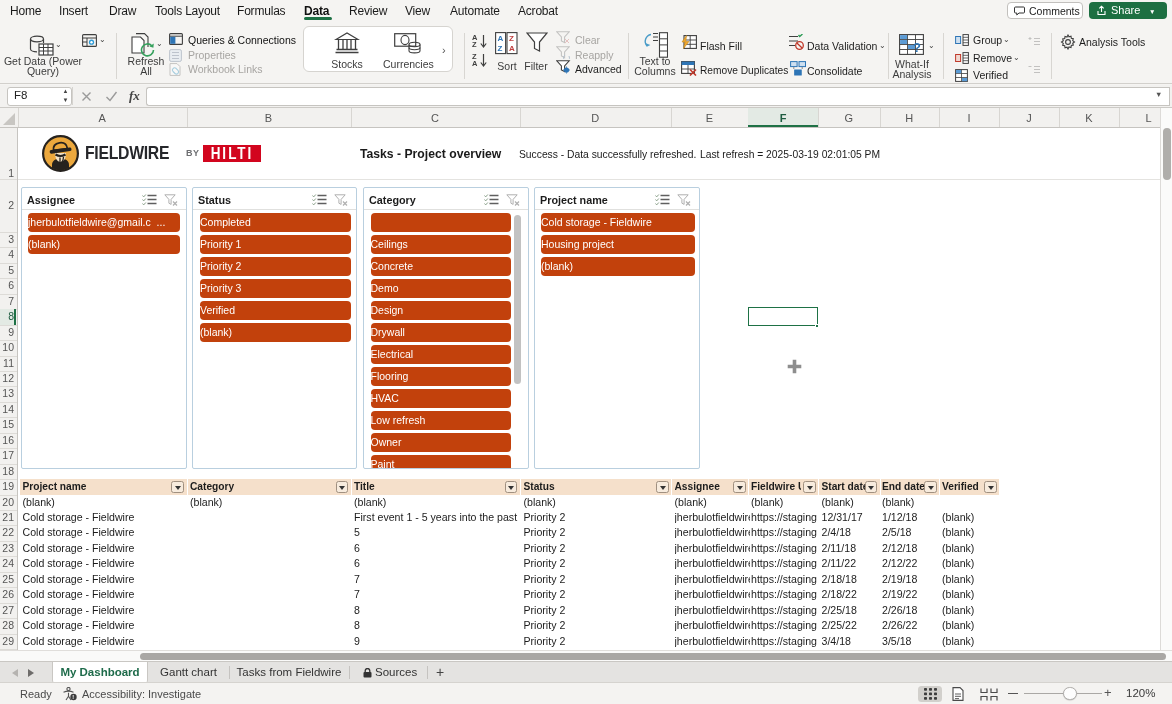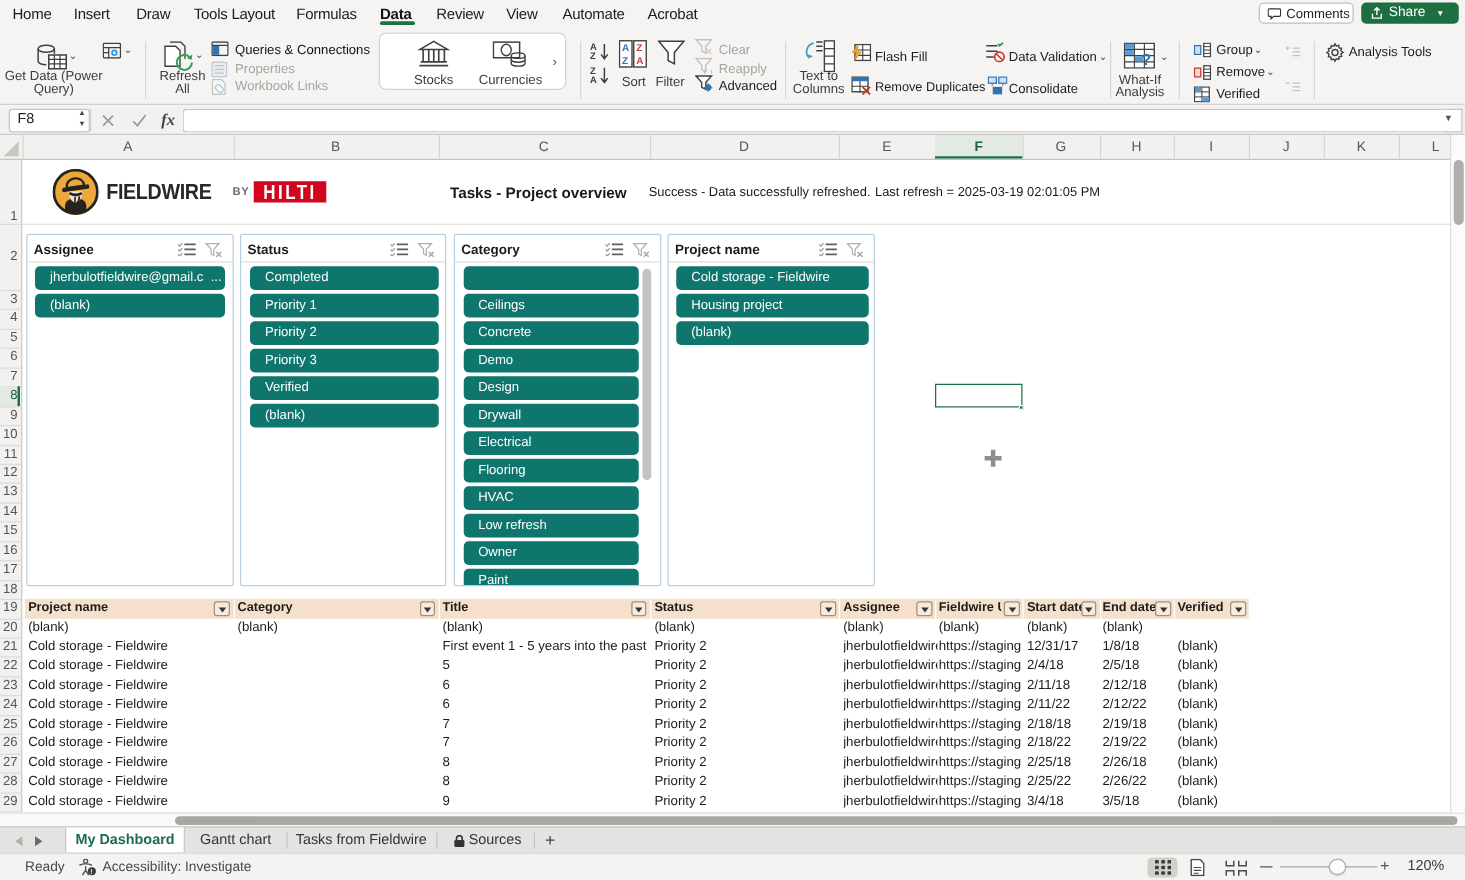--- a/index.html
+++ b/index.html
@@ -4,21 +4,21 @@
 <style>
 *{margin:0;padding:0;box-sizing:border-box}
 html,body{width:1172px;height:704px;overflow:hidden}
 body{font-family:"Liberation Sans",sans-serif;background:#f5f4f2}
 #app{position:relative;width:1172px;height:704px;background:#f5f4f2}
 .ab{position:absolute}
 .mi{position:absolute;top:0;font-size:12px;letter-spacing:-0.2px;color:#1b1b1b;line-height:22px}
 svg{display:block}
 .rl2{position:absolute;font-size:10.5px;color:#3c3c3c;white-space:nowrap}
 .gl{position:absolute;font-size:10.5px;color:#3c3c3c;text-align:center;white-space:nowrap}
-.btn{position:absolute;background:#0f766e;border-radius:4px;color:#fff;font-size:10.5px;line-height:18.5px;padding-left:12px;white-space:nowrap;overflow:hidden}
+.btn{position:absolute;background:#c2410c;border-radius:4px;color:#fff;font-size:10.5px;line-height:18.5px;padding-left:0;white-space:nowrap;overflow:hidden}
 .slc{position:absolute;background:#fff;border:1px solid #b9cfdf;border-radius:2px}
 .slh{position:absolute;left:5px;top:5.5px;font-size:10.8px;font-weight:bold;color:#1c1c1c}
 .th{position:absolute;font-size:10.2px;font-weight:bold;color:#1c1c1c;white-space:nowrap;overflow:hidden;line-height:15.5px}
 .td{position:absolute;font-size:10.6px;color:#1c1c1c;white-space:nowrap;overflow:hidden;line-height:15.5px}
 .fbtn{position:absolute;width:12.5px;height:12.5px;background:#f7ebdd;border:1px solid #a09080;border-radius:2.5px}
 .fbtn:after{content:"";position:absolute;left:2.6px;top:4px;border-left:3.2px solid transparent;border-right:3.2px solid transparent;border-top:4.5px solid #333}
 .tab{position:absolute;top:0;height:21px;font-size:11.5px;color:#333;text-align:center;line-height:21px;white-space:nowrap}
 </style>
 </head>
 <body>
@@ -498,21 +498,21 @@
 <div class="td" style="left:656.5px;top:366.5px;width:75px">(blank)</div>
 <div class="td" style="left:733px;top:366.5px;width:66px">(blank)</div>
 <div class="td" style="left:803.5px;top:366.5px;width:57px">(blank)</div>
 <div class="td" style="left:864px;top:366.5px;width:55px">(blank)</div>
 <div class="td" style="left:4.5px;top:382.0px;width:163px">Cold storage - Fieldwire</div>
 <div class="td" style="left:336px;top:382.0px;width:164px">First event 1 - 5 years into the past</div>
 <div class="td" style="left:505.5px;top:382.0px;width:146px">Priority 2</div>
 <div class="td" style="left:656.5px;top:382.0px;width:75px">jherbulotfieldwire</div>
 <div class="td" style="left:733px;top:382.0px;width:66px">https://staging.</div>
 <div class="td" style="left:803.5px;top:382.0px;width:57px">12/31/17</div>
-<div class="td" style="left:864px;top:382.0px;width:55px">1/8/18</div>
+<div class="td" style="left:864px;top:382.0px;width:55px">1/12/18</div>
 <div class="td" style="left:924px;top:382.0px;width:53px">(blank)</div>
 <div class="td" style="left:4.5px;top:397.4px;width:163px">Cold storage - Fieldwire</div>
 <div class="td" style="left:336px;top:397.4px;width:164px">5</div>
 <div class="td" style="left:505.5px;top:397.4px;width:146px">Priority 2</div>
 <div class="td" style="left:656.5px;top:397.4px;width:75px">jherbulotfieldwire</div>
 <div class="td" style="left:733px;top:397.4px;width:66px">https://staging.</div>
 <div class="td" style="left:803.5px;top:397.4px;width:57px">2/4/18</div>
 <div class="td" style="left:864px;top:397.4px;width:55px">2/5/18</div>
 <div class="td" style="left:924px;top:397.4px;width:53px">(blank)</div>
 <div class="td" style="left:4.5px;top:412.9px;width:163px">Cold storage - Fieldwire</div>

